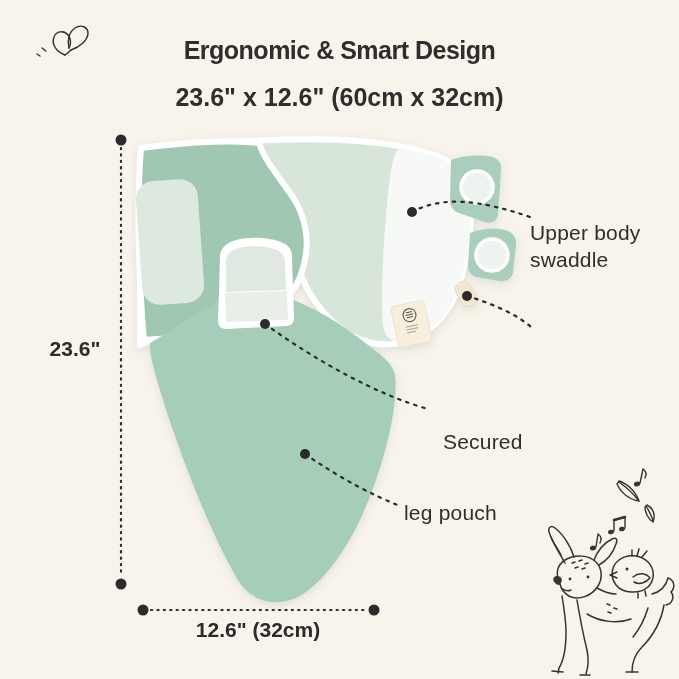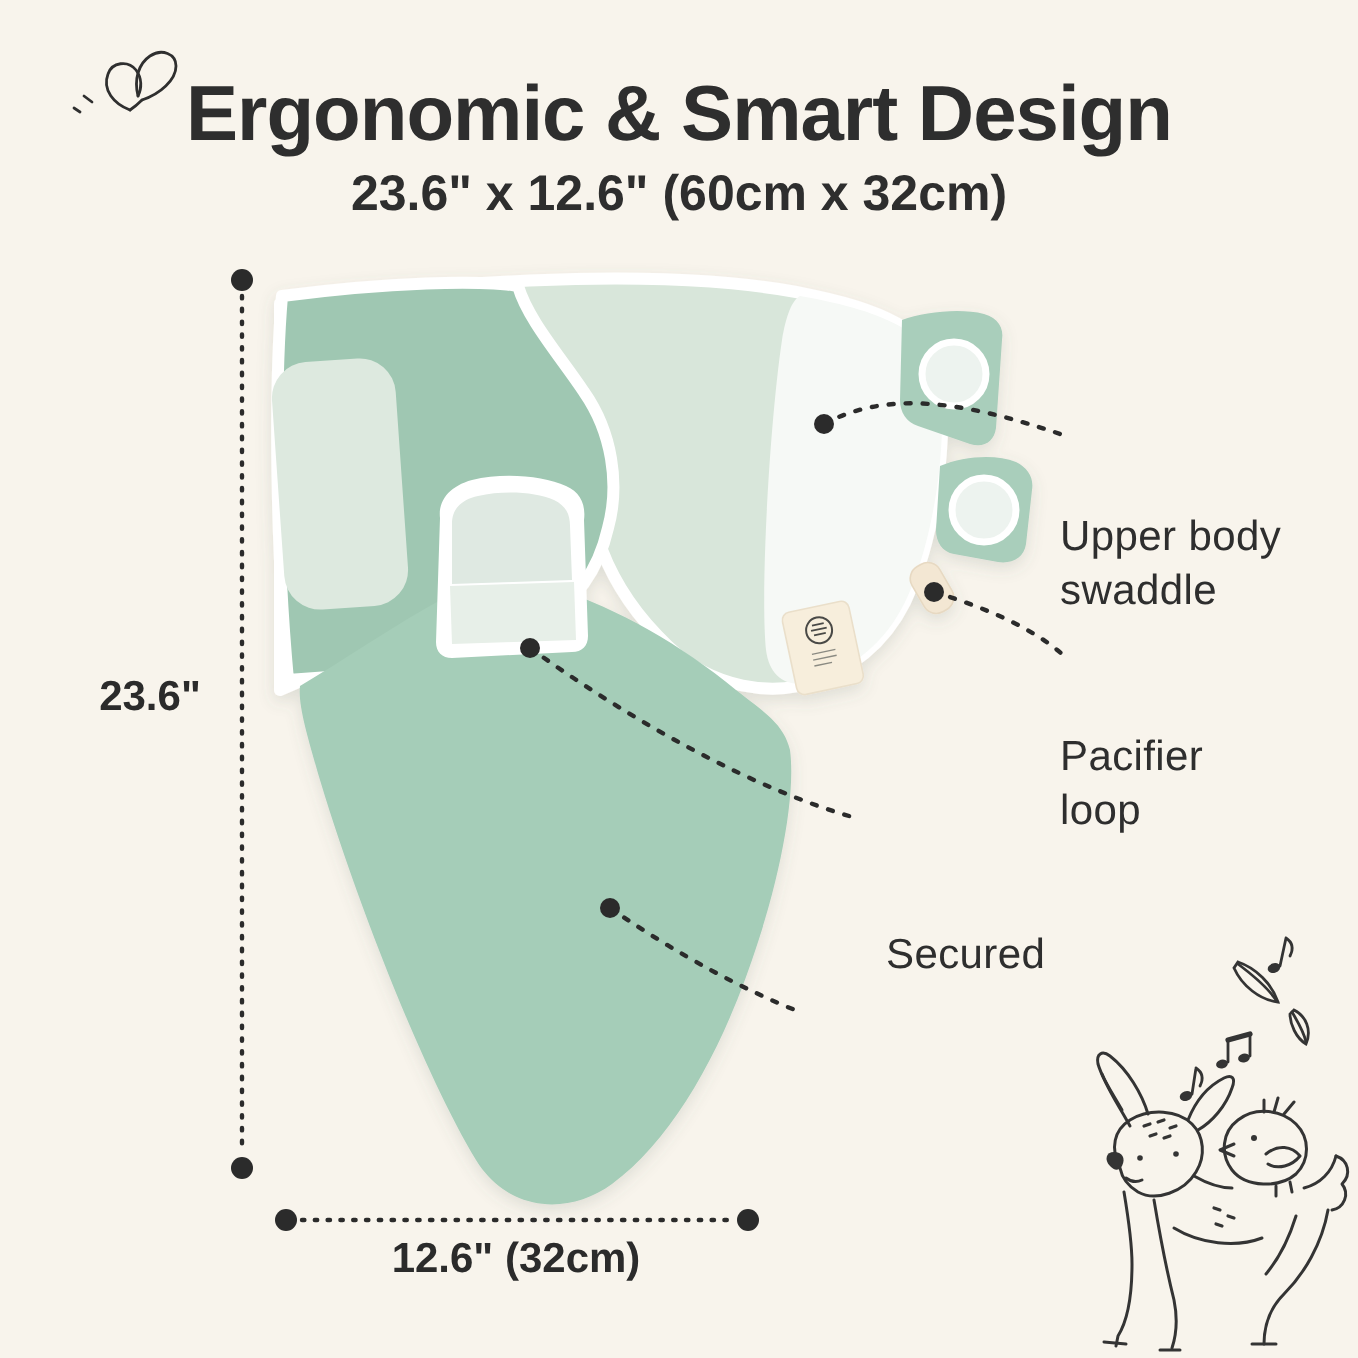--- a/index.html
+++ b/index.html
@@ -6,29 +6,29 @@
   body{
     width:679px;height:679px;
     background:#f8f4ec;
     font-family:"Liberation Sans", sans-serif;
     position:relative;overflow:hidden;
   }
   .stage{position:absolute;inset:0;}
   svg.art{position:absolute;left:0;top:0;}
   .title{
     position:absolute;left:0;right:0;top:36px;text-align:center;
-    font-size:39px;font-weight:700;color:#2e2e2e;letter-spacing:-0.5px;
+    font-size:25px;font-weight:700;color:#2e2e2e;letter-spacing:-0.5px;
   }
   .subtitle{
     position:absolute;left:0;right:0;top:83px;text-align:center;
     font-size:25px;font-weight:700;color:#2e2e2e;letter-spacing:0;
   }
   .callout{
     position:absolute;font-size:21px;line-height:27px;
-    color:#2e2e2e;font-weight:400;letter-spacing:0.2px;margin-top:36px;
+    color:#2e2e2e;font-weight:400;letter-spacing:0.2px;
   }
   .c-upper{left:530px;top:219px;}
   .c-pacifier{left:530px;top:329px;}
   .c-hip{left:443px;top:428px;}
   .c-pouch{left:404px;top:499px;}
   .dim{
     position:absolute;font-size:21px;font-weight:700;color:#2b2b2b;
     line-height:23px;text-align:center;
   }
   .dim-h{left:24px;top:337px;width:102px;}
@@ -180,23 +180,20 @@
 
   <div class="dim dim-h">
     <div>23.6"</div>
   </div>
   <div class="dim dim-w">12.6" (32cm)</div>
 
   <div class="callout c-upper">
     <div>Upper body</div>
     <div>swaddle</div>
   </div>
-  <div class="callout c-pacifier">
-    <div>Pacifier</div>
-    <div>loop</div>
-  </div>
   <div class="callout c-hip">
     <div>Secured</div>
   </div>
   <div class="callout c-pouch">
+    <div>leg pouch</div>
   </div>
 
 </div>
 
 </body></html>

